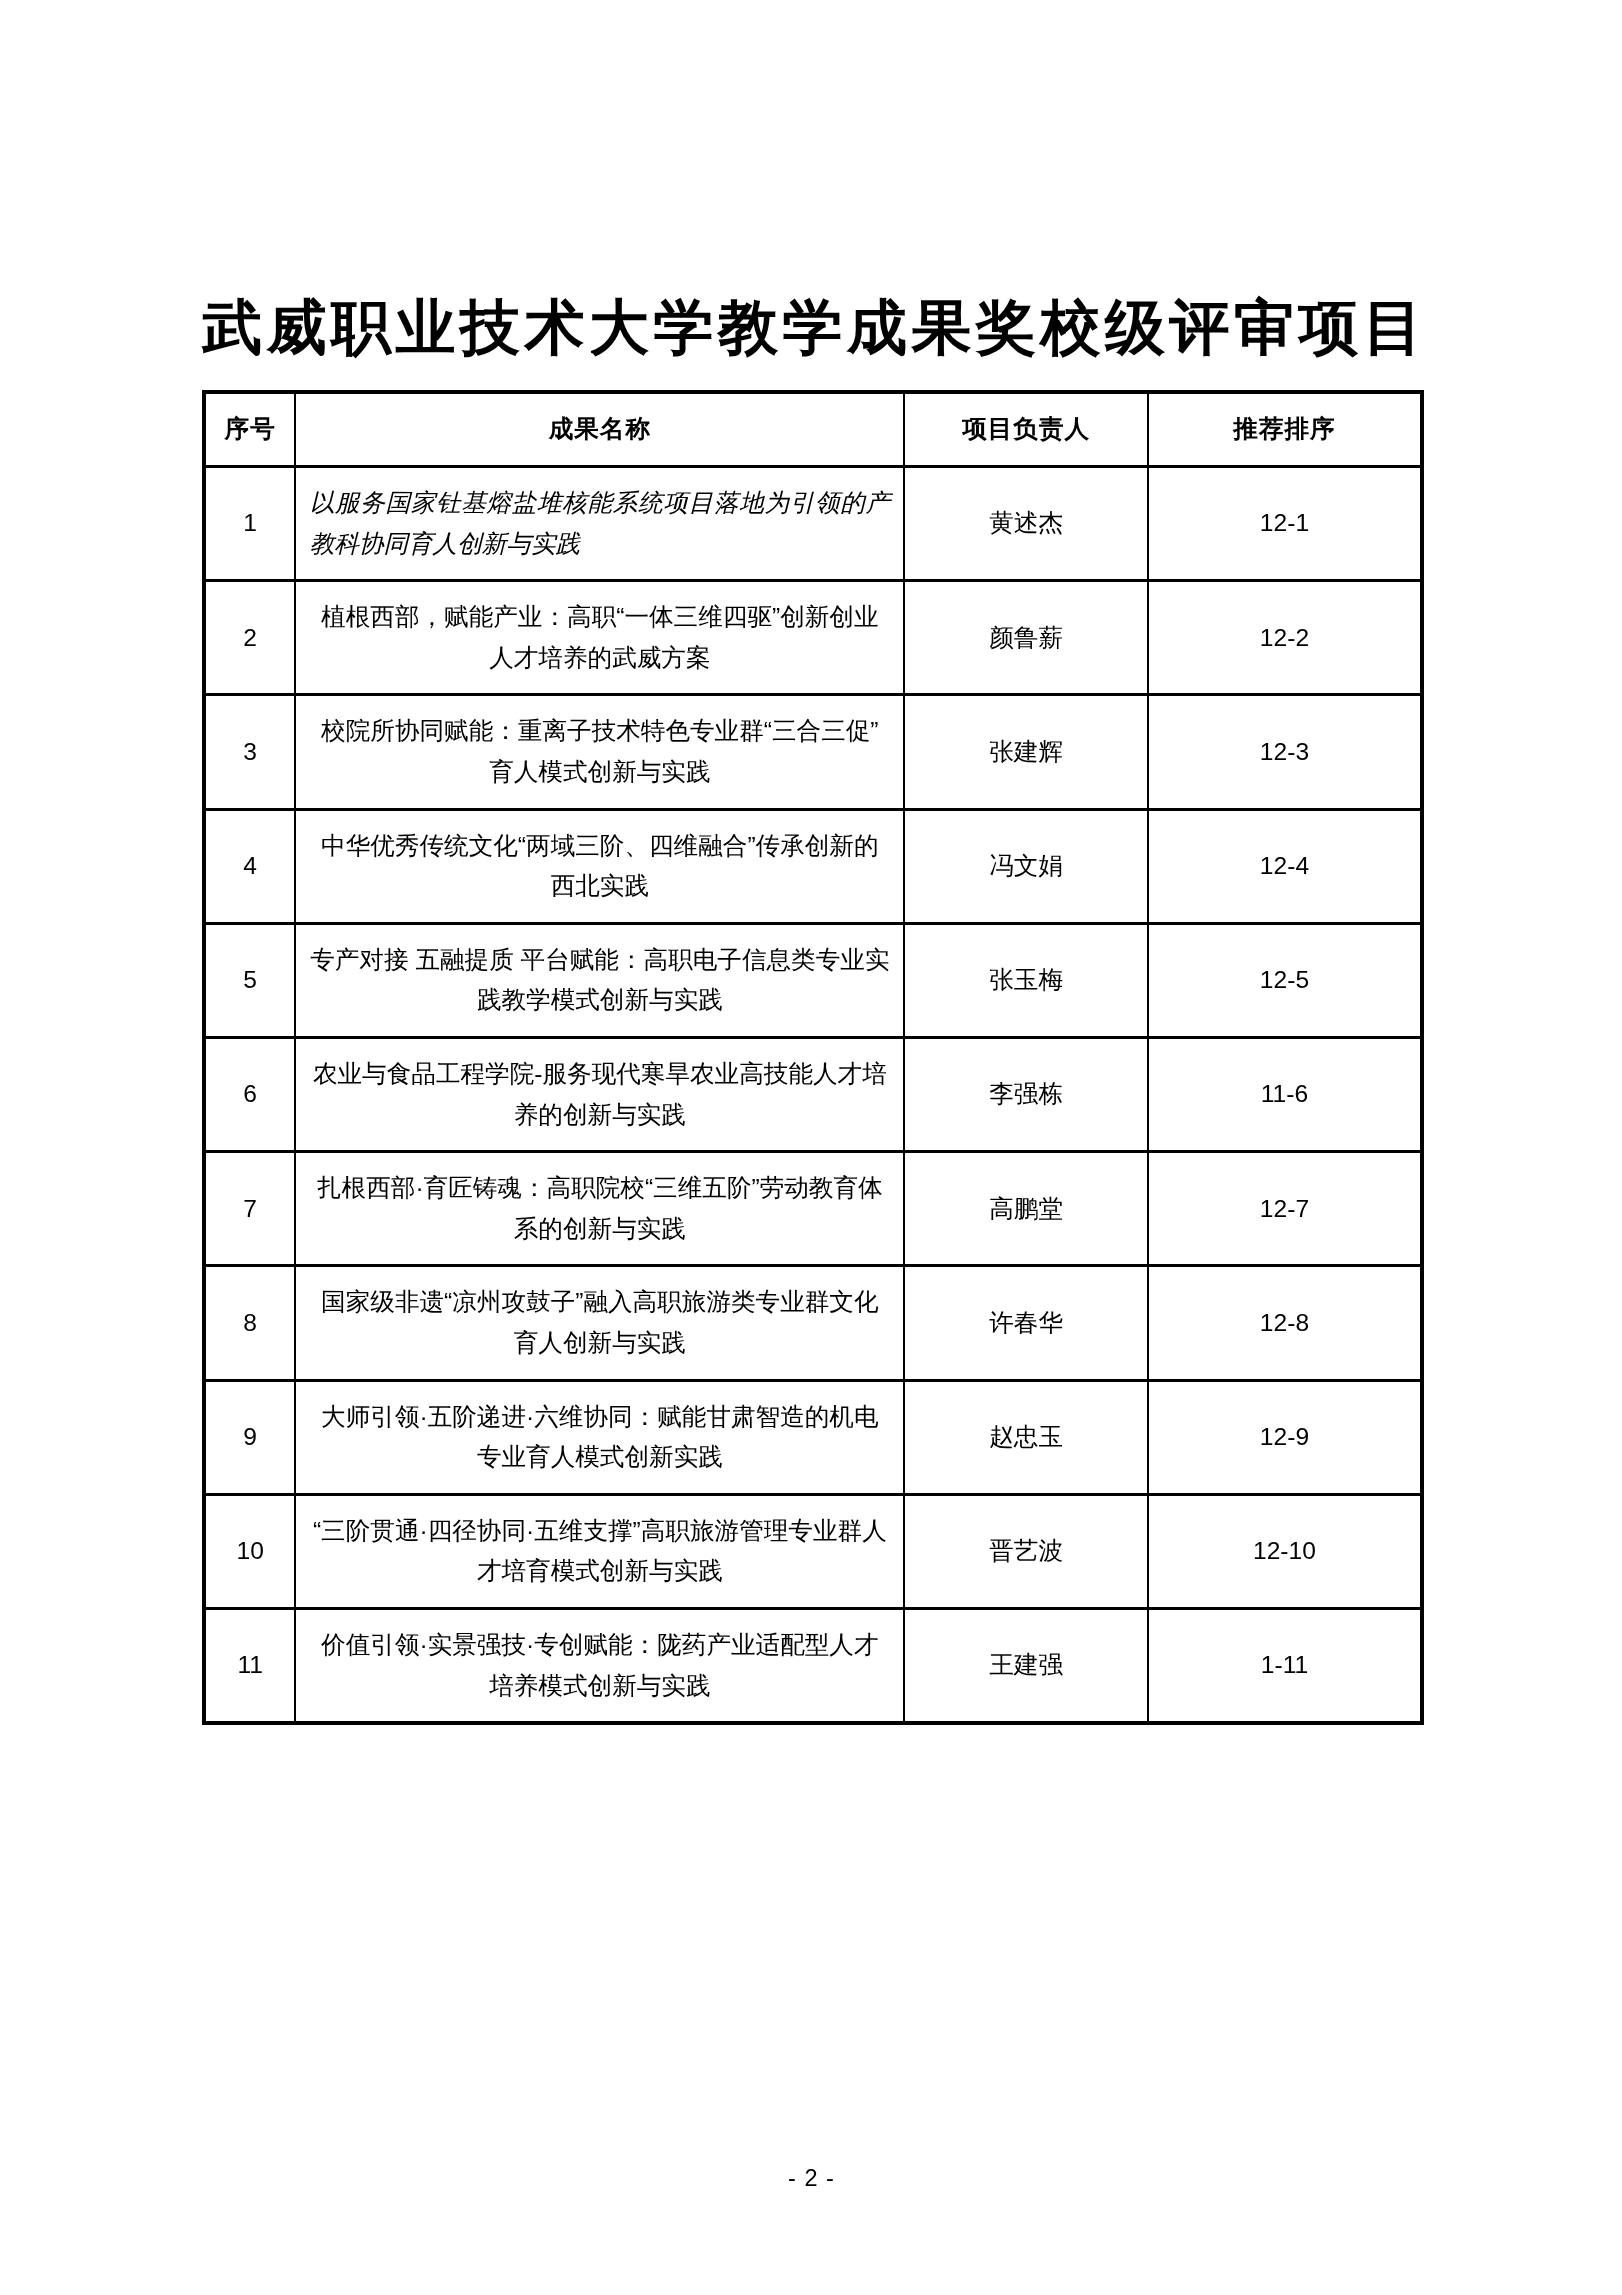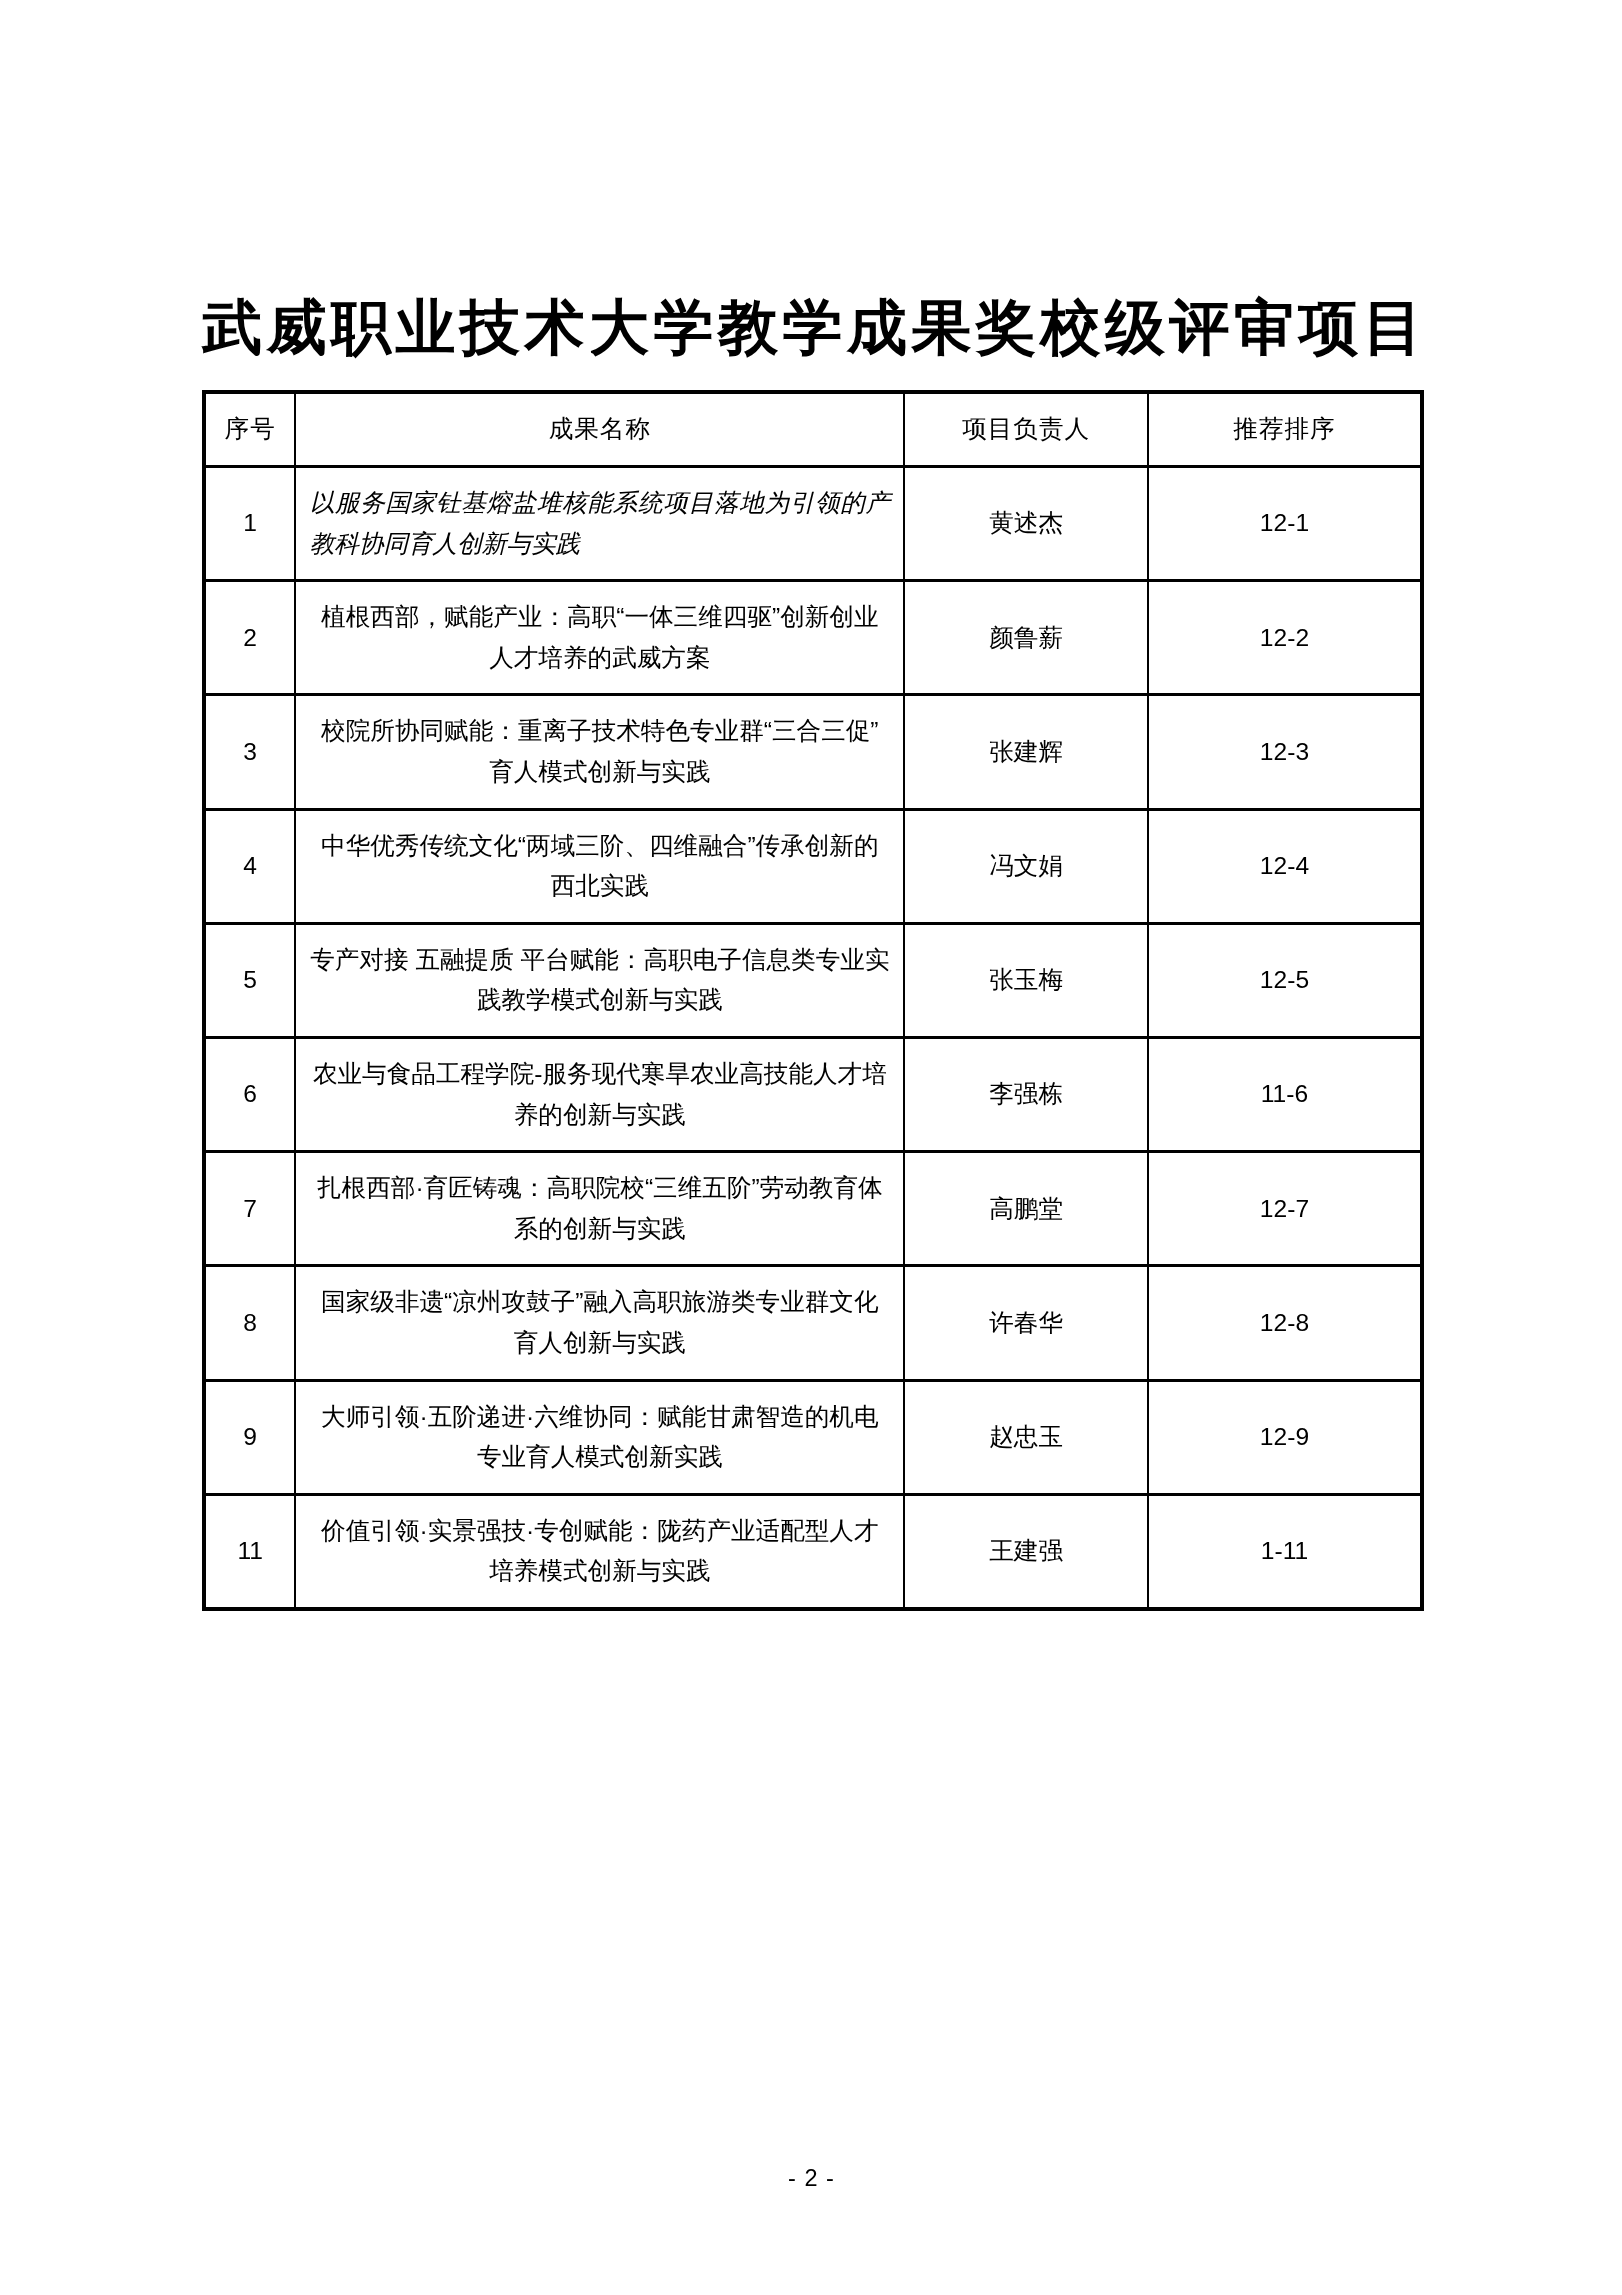--- a/index.html
+++ b/index.html
@@ -57,21 +57,21 @@
     border-right: 2px solid #000000;
     text-align: center;
     vertical-align: middle;
     font-size: 24.6px;
     line-height: 1.65;
     padding: 5.1px 13.3px;
     word-break: break-all;
   }
   table.review-table thead th {
     height: 61px;
-    font-weight: 400;
+    font-weight: 700;
     letter-spacing: 1px;
     text-align: center;
   }
   table.review-table tbody td {
     height: 101px;
     font-weight: 400;
   }
   
   table.review-table tbody tr:nth-child(1) td.name-cell {
     text-align: justify;
@@ -161,20 +161,26 @@
           <td>许春华</td>
           <td>12-8</td>
         </tr>
         <tr>
           <td>9</td>
           <td class="name-cell">大师引领·五阶递进·六维协同：赋能甘肃智造的机电专业育人模式创新实践</td>
           <td>赵忠玉</td>
           <td>12-9</td>
         </tr>
         <tr>
+          <td>10</td>
+          <td class="name-cell">“三阶贯通·四径协同·五维支撑”高职旅游管理专业群人才培育模式创新与实践</td>
+          <td>晋艺波</td>
+          <td>12-10</td>
+        </tr>
+        <tr>
           <td>11</td>
           <td class="name-cell">价值引领·实景强技·专创赋能：陇药产业适配型人才培养模式创新与实践</td>
           <td>王建强</td>
           <td>1-11</td>
         </tr>
       </tbody>
     </table>
   </div>
 
   <div class="page-number">- 2 -</div>

